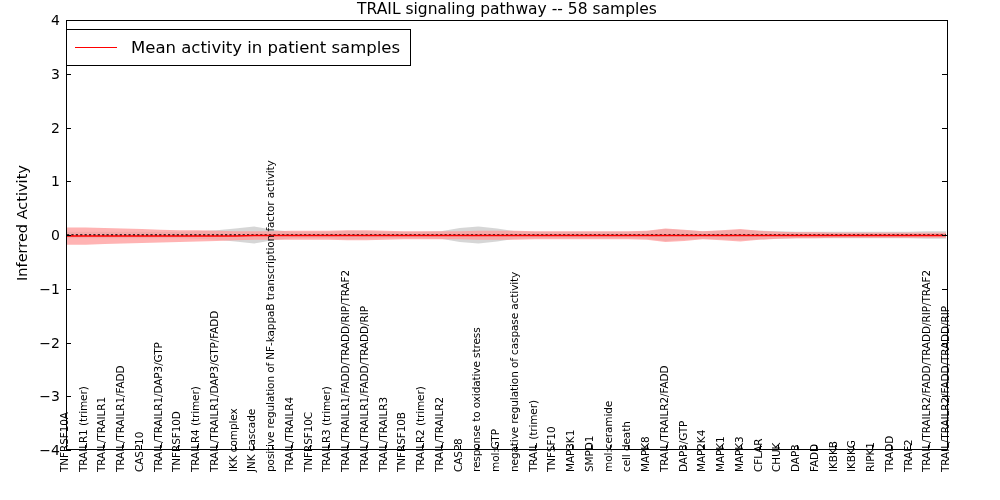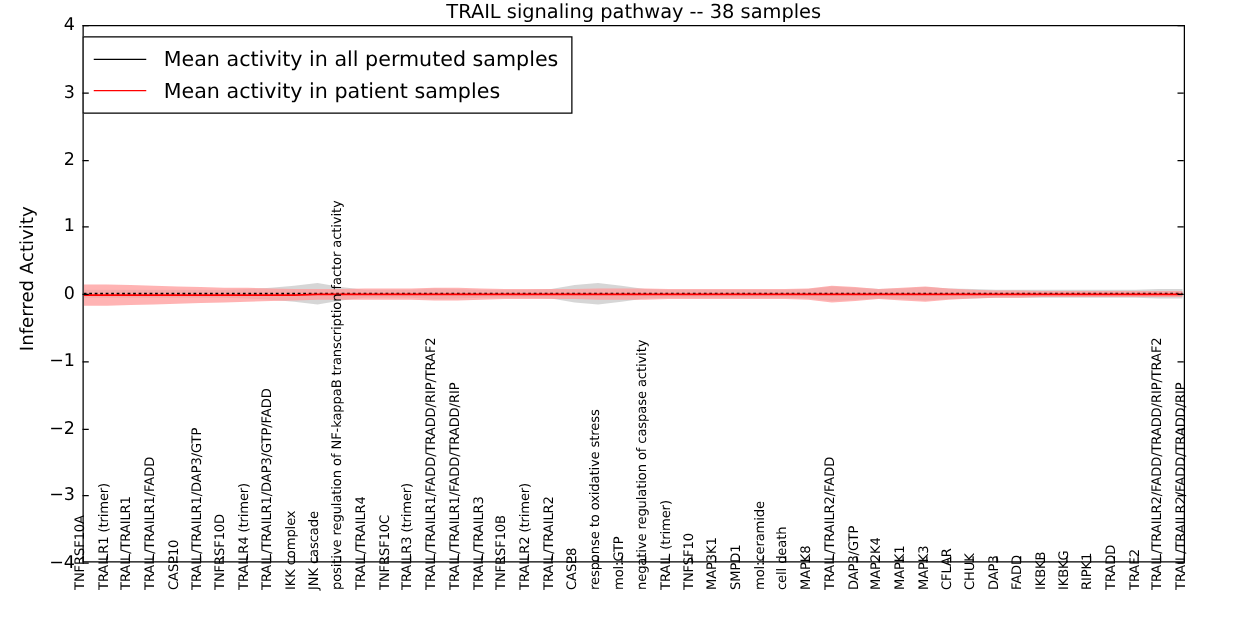--- a/index.html
+++ b/index.html
@@ -42,21 +42,21 @@
   .legend-swatch{width:42px;height:0;border-top:1.6px solid #000;
                  margin-right:14px;flex:0 0 42px;}
   .legend-swatch.red{border-top-color:#ff0000;}
   .legend-text{font-size:16.5px;line-height:18px;white-space:nowrap;}
 </style>
 </head>
 <body>
 
 <div id="root">
 
-  <div id="chart-title">TRAIL signaling pathway -- 38 samples</div>
+  <div id="chart-title">TRAIL signaling pathway -- 58 samples</div>
 
   <div id="ylabel">Inferred Activity</div>
 
   <div id="ytick-wrap">
       <div class="ytick-label" style="top: 0px;">4</div>
       <div class="ytick-label" style="top: 53.75px;">3</div>
       <div class="ytick-label" style="top: 107.5px;">2</div>
       <div class="ytick-label" style="top: 161.25px;">1</div>
       <div class="ytick-label" style="top: 215px;">0</div>
       <div class="ytick-label" style="top: 268.75px;">−1</div>
@@ -171,24 +171,20 @@
       <div class="xlab" style="left: 810.021px;">RIPK1</div>
       <div class="xlab" style="left: 828.766px;">TRADD</div>
       <div class="xlab" style="left: 847.511px;">TRAF2</div>
       <div class="xlab" style="left: 866.255px;">TRAIL/TRAILR2/FADD/TRADD/RIP/TRAF2</div>
       <div class="xlab" style="left: 885px;">TRAIL/TRAILR2/FADD/TRADD/RIP</div>
     </div>
 
 
   <div id="legend">
       <div class="legend-row">
-        <span class="legend-swatch"></span>
-        <span class="legend-text">Mean activity in all permuted samples</span>
-      </div>
-      <div class="legend-row">
         <span class="legend-swatch red"></span>
         <span class="legend-text">Mean activity in patient samples</span>
       </div>
     </div>
 
 <div class="ytick-mark" style="position: absolute; top: 20px; height: 1.2px; background: rgb(0, 0, 0); width: 5px; left: 66px;"></div>
     <div class="ytick-mark right" style="position: absolute; top: 20px; height: 1.2px; background: rgb(0, 0, 0); width: 5px; left: 942px;"></div>
     <div class="ytick-mark" style="position: absolute; top: 73.75px; height: 1.2px; background: rgb(0, 0, 0); width: 5px; left: 66px;"></div>
     <div class="ytick-mark right" style="position: absolute; top: 73.75px; height: 1.2px; background: rgb(0, 0, 0); width: 5px; left: 942px;"></div>
     <div class="ytick-mark" style="position: absolute; top: 127.5px; height: 1.2px; background: rgb(0, 0, 0); width: 5px; left: 66px;"></div>

